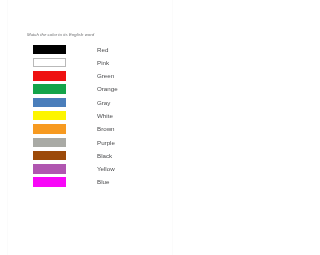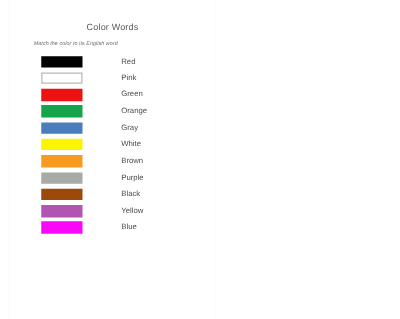--- a/index.html
+++ b/index.html
@@ -87,21 +87,20 @@
   }
 </style>
 </head>
 <body>
 
 <div class="page">
 
   <div class="page-edge-left"></div>
   <div class="page-edge-right"></div>
 
-  <div class="worksheet-title">Color Words</div>
 
   <div class="instructions">Match the color to its English word</div>
 
   <div class="match-list">
       <div class="match-row">
         <div class="swatch" style="background: rgb(0, 0, 0);"></div>
         <div class="color-word">Red</div>
       </div>
       <div class="match-row">
         <div class="swatch bordered" style="background: rgb(255, 255, 255);"></div>

